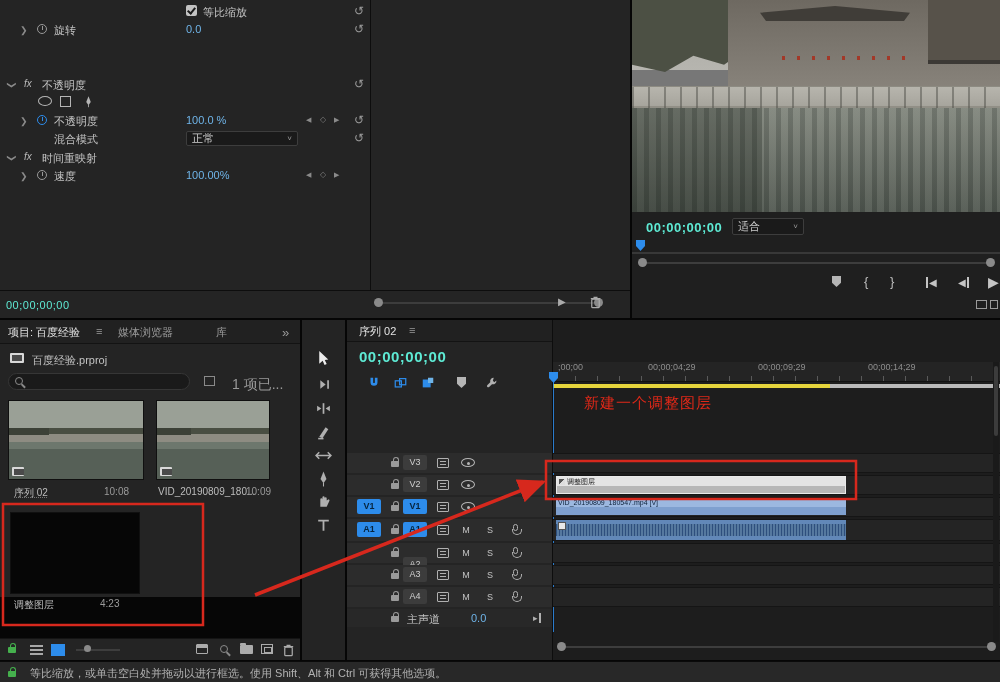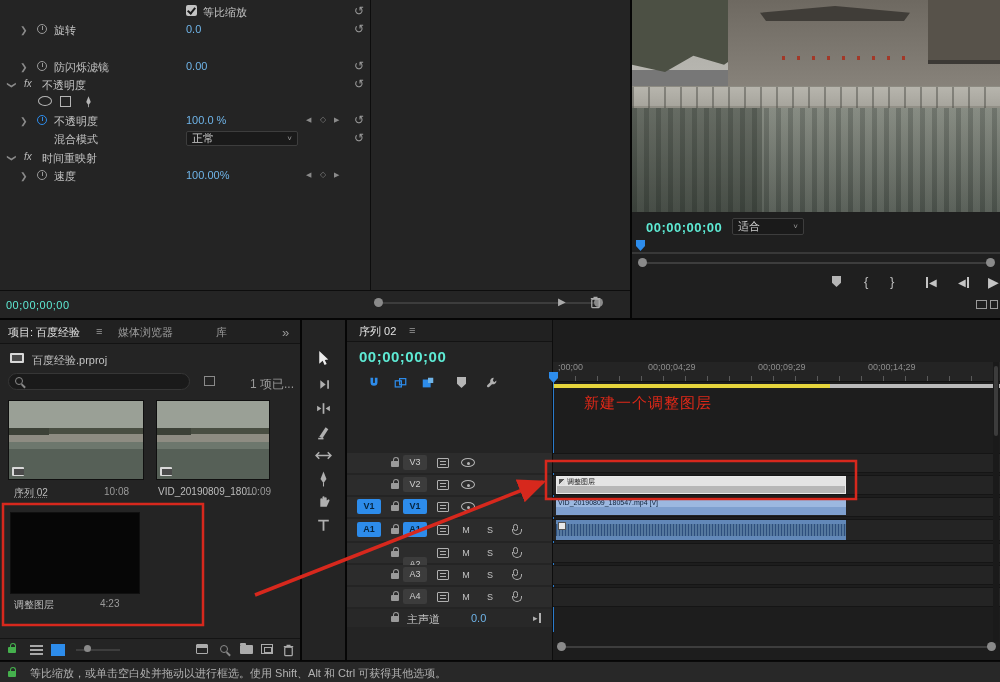--- a/index.html
+++ b/index.html
@@ -61,21 +61,21 @@
 #effect-controls{left:0;top:0;width:630px;height:318px;background:#242424}
 .ec-row{position:absolute;left:0;width:370px;height:18px}
 .ec-label{position:absolute;top:2px;color:#c2c2c2}
 .ec-val{position:absolute;top:2px}
 #ec-divider{position:absolute;left:370px;top:0;height:290px;width:1px;background:#0d0d0d}
 #ec-bottom{position:absolute;left:0;top:290px;width:630px;height:28px;border-top:1px solid #0d0d0d;background:#242424}
 
 #program-monitor{left:632px;top:0;width:368px;height:318px;background:#1f1f1f}
 #pm-video{position:absolute;left:0;top:0;width:368px;height:212px;background:#777;overflow:hidden}
 
-#project-panel{left:0;top:320px;width:300px;height:340px;background:#242424}
+#project-panel{left:0;top:320px;width:300px;height:277px;background:#242424}
 .ptab{position:absolute;top:5px;font-size:11px;color:#9a9a9a;white-space:nowrap}
 .ptab.active{color:#e4e4e4}
 .thumb{position:absolute;background:#111;overflow:hidden;border:1px solid #101010}
 .thumb-scene{position:absolute;inset:0;background:linear-gradient(#9aa096 0 34%,#494e42 34% 42%,#8e8c82 42% 52%,#6d776d 52% 62%,#566057 62% 100%)}
 .thumb-scene::after{content:"";position:absolute;left:0;top:34%;width:30%;height:10%;background:#3c4137}
 .itemname{position:absolute;color:#bdbdbd;font-size:10px;white-space:nowrap}
 .itemdur{position:absolute;color:#9a9a9a;font-size:10px}
 
 #tools-panel{left:302px;top:320px;width:43px;height:340px;background:#242424}
 .tool{position:absolute;left:13px;width:17px;height:17px}
@@ -102,27 +102,20 @@
     <div class="ec-row" style="top:3px">
       <span class="checkbox" style="left:186px;top:2px"></span>
       <span class="ec-label" style="left:203px">等比缩放</span>
       <span class="i-reset" style="left:354px;top:2px"></span>
     </div>
     <div class="ec-row" style="top:21px">
       <span class="i-chev" style="left:20px;top:4px"></span>
       <span class="i-clock" style="left:37px;top:3px"></span>
       <span class="ec-label" style="left:54px">旋转</span>
       <span class="ec-val v" style="left:186px">0.0</span>
-      <span class="i-reset" style="left:354px;top:2px"></span>
-    </div>
-    <div class="ec-row" style="top:58px">
-      <span class="i-chev" style="left:20px;top:4px"></span>
-      <span class="i-clock" style="left:37px;top:3px"></span>
-      <span class="ec-label" style="left:54px">防闪烁滤镜</span>
-      <span class="ec-val v" style="left:186px">0.00</span>
       <span class="i-reset" style="left:354px;top:2px"></span>
     </div>
     <div class="ec-row" style="top:76px">
       <span class="i-chev down" style="left:8px;top:4px"></span>
       <span class="fxbadge" style="left:24px;top:2px">fx</span>
       <span class="ec-label" style="left:42px">不透明度</span>
       <span class="i-reset" style="left:354px;top:2px"></span>
     </div>
     <div class="ec-row" style="top:94px">
       <span class="abs" style="left:38px;top:2px;width:14px;height:10px;border:1px solid #b5b5b5;border-radius:50%"></span>
@@ -222,21 +215,21 @@
       <span class="ptab" style="left:216px">库</span>
       <span class="ptab" style="left:282px;font-size:13px">»</span>
     </div>
     <span class="i-film" style="left:10px;top:33px"></span>
     <span class="abs" style="left:32px;top:33px;color:#c2c2c2">百度经验.prproj</span>
     <div class="abs" style="left:8px;top:53px;width:182px;height:17px;background:#1a1a1a;border:1px solid #363636;border-radius:9px">
       <span class="i-search" style="left:6px;top:3px"></span>
       <input class="abs" style="left: 20px; top: 1px; width: 155px; height: 13px; background: transparent; border: none; outline: none; color: rgb(221, 221, 221); font-size: 10px;">
     </div>
     <span class="abs" style="left:204px;top:56px;width:11px;height:10px;border:1px solid #8a8a8a"></span>
-    <span class="abs" style="left:250px;top:56px;color:#9a9a9a;font-size:12px">1 项已...</span>
+    <span class="abs" style="left:232px;top:56px;color:#9a9a9a;font-size:14px">1 项已...</span>
 
     <div class="thumb" style="left:8px;top:80px;width:136px;height:80px">
       <div class="thumb-scene"></div>
       <span class="i-film" style="left:3px;bottom:3px;width:12px;height:9px"></span>
     </div>
     <span class="itemname" style="left:14px;top:166px;text-decoration:underline dotted #777">序列 02</span>
     <span class="itemdur" style="left:104px;top:166px">10:08</span>
 
     <div class="thumb" style="left:156px;top:80px;width:114px;height:80px">
       <div class="thumb-scene"></div>

